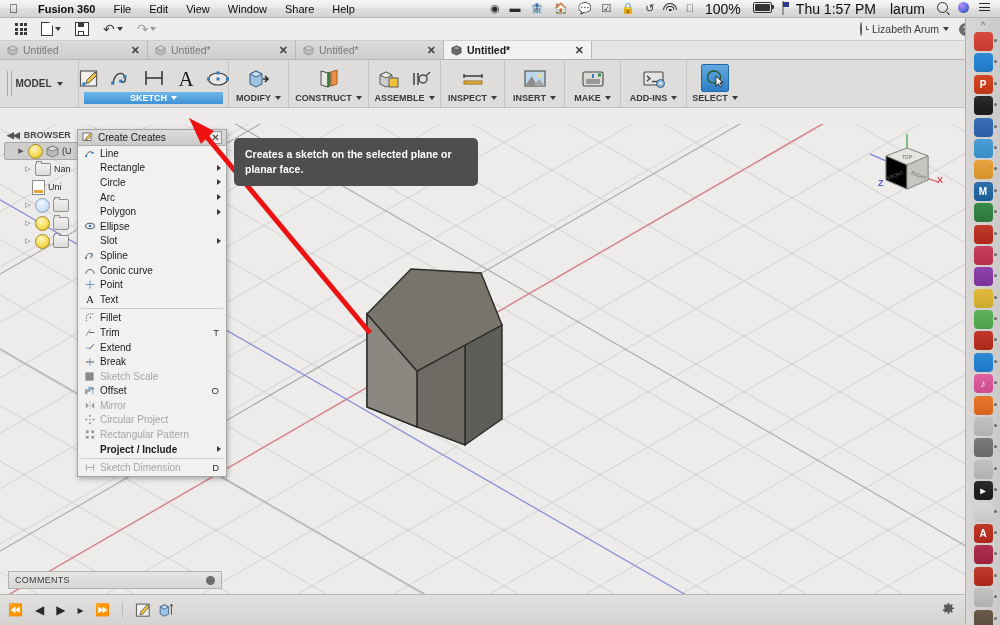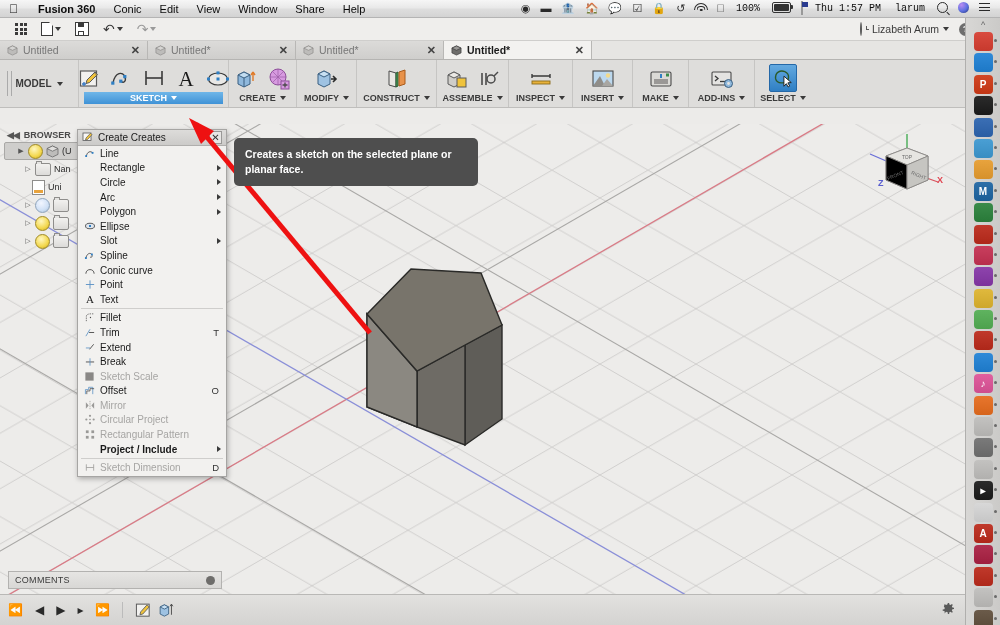--- a/index.html
+++ b/index.html
@@ -11,21 +11,21 @@
   
   .macbar{position:absolute;left:0;top:0;width:1000px;height:18px;
     background:linear-gradient(180deg,#f6f6f6 0%,#e8e8e8 48%,#dedede 52%,#d3d3d3 100%);
     border-bottom:1px solid #b4b4b4;display:flex;align-items:center;
     font-size:11px;color:#0b0b0b;box-sizing:border-box;}
   .mb-apple{padding:0 11px 0 9px;font-size:12px;line-height:1;}
   .mb-item{padding:0 9px;white-space:nowrap;}
   .mb-item.bold{font-weight:bold;}
   .mb-right{margin-left:auto;display:flex;align-items:center;padding-right:5px;}
   .mb-ic{padding:0 5px;font-size:11px;line-height:1;color:#2a2a2a;}
-  .mb-txt{padding:0 7px;font-size:10px;white-space:nowrap;font-family:Liberation Mono, monospace;}
+  .mb-txt{padding:0 7px;font-size:14px;white-space:nowrap;}
   .flagicon{width:13px;height:9px;background:
      linear-gradient(180deg,#d14 0 14%,#fff 14% 28%,#d14 28% 42%,#fff 42% 56%,#d14 56% 70%,#fff 70% 84%,#d14 84% 100%);
      position:relative;border:0.5px solid #999;box-sizing:border-box;}
   .flagicon:after{content:"";position:absolute;left:0;top:0;width:6px;height:5px;background:#2a3b8f;}
   .battico{display:inline-block;width:17px;height:9px;border:1px solid #333;border-radius:2px;position:relative;}
   .battico:after{content:"";position:absolute;right:-3px;top:2px;width:2px;height:4px;background:#333;border-radius:0 1px 1px 0;}
   .battico i{position:absolute;left:1px;top:1px;bottom:1px;right:1px;background:#333;border-radius:1px;display:block;}
   .spotglass{display:inline-block;width:9px;height:9px;border:1.4px solid #2a2a2a;border-radius:50%;position:relative;}
   .spotglass:after{content:"";position:absolute;right:-3px;bottom:-2px;width:4px;height:1.4px;background:#2a2a2a;transform:rotate(45deg);}
   .siriorb{display:inline-block;width:11px;height:11px;border-radius:50%;
@@ -188,21 +188,21 @@
   .dock-chev{font-size:9px;color:#666;margin-bottom:2px;}
 </style>
 </head>
 <body>
 
 <div id="app">
 
   <div class="macbar">
     <span class="mb-apple"></span>
     <span class="mb-item bold">Fusion 360</span>
-    <span class="mb-item">Conic</span>
+    <span class="mb-item">File</span>
     <span class="mb-item">Edit</span>
     <span class="mb-item">View</span>
     <span class="mb-item">Window</span>
     <span class="mb-item">Share</span>
     <span class="mb-item">Help</span>
 
     <span class="mb-right">
       <span class="mb-ic">◉</span>
       <span class="mb-ic">▬</span>
       <span class="mb-ic">🏦</span>
@@ -360,44 +360,20 @@
                 <rect x="10.5" y="4.4" width="3" height="3" fill="#2f7fc4"></rect>
               </svg>
           </span>
         </div>
         <div class="rb-label hl">
           <span>SKETCH</span>
           <span class="caret"></span>
         </div>
       </div>
 
-      <div class="rb-group" style="width:68px">
-        <div class="rb-icons">
-          <span class="rb-ic">
-            <svg width="24" height="24" viewBox="0 0 24 24">
-                <path d="M3 8 9 5 15 8 15 17 9 20 3 17Z" fill="#8fb8dc" stroke="#3a5f80" stroke-width="1"></path>
-                <path d="M3 8 9 5 15 8 9 11Z" fill="#c2dcf0" stroke="#3a5f80" stroke-width="1"></path>
-                <path d="M9 11 9 20" stroke="#3a5f80" stroke-width="1"></path>
-                <path d="M18 14 18 5M18 5 16 8M18 5 20 8" stroke="#e07b2a" stroke-width="1.4" fill="none"></path>
-              </svg>
-          </span>
-          <span class="rb-ic">
-            <svg width="24" height="24" viewBox="0 0 24 24">
-                <circle cx="11" cy="10" r="8" fill="#d79ae0" stroke="#8e4f9a" stroke-width="1"></circle>
-                <path d="M3 10h16M11 2v16M5.5 4.5 16.5 15.5M16.5 4.5 5.5 15.5" stroke="#8e4f9a" stroke-width="0.7" opacity="0.8"></path>
-                <rect x="14" y="14" width="8" height="8" fill="#d79ae0" stroke="#8e4f9a" stroke-width="1"></rect>
-                <path d="M18 15.5v5M15.5 18h5" stroke="#4a4a4a" stroke-width="1.3"></path>
-              </svg>
-          </span>
-        </div>
-        <div class="rb-label">
-          <span>CREATE</span>
-          <span class="caret"></span>
-        </div>
-      </div>
 
       <div class="rb-group" style="width:60px">
         <div class="rb-icons">
           <span class="rb-ic">
             <svg width="24" height="24" viewBox="0 0 24 24">
                 <path d="M3 7 9 4 15 7 15 17 9 20 3 17Z" fill="#9ec2e2" stroke="#3a5f80" stroke-width="1"></path>
                 <path d="M3 7 9 4 15 7 9 10Z" fill="#c8e0f3" stroke="#3a5f80" stroke-width="1"></path>
                 <path d="M16 12h5M18 9l3 3-3 3" stroke="#2a2a2a" stroke-width="1.6" fill="none"></path>
               </svg>
           </span>

